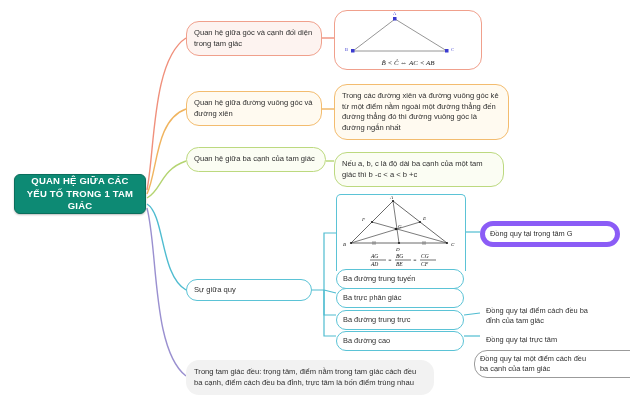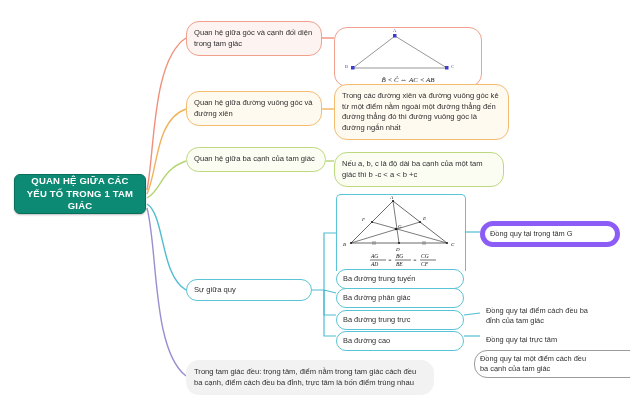--- a/index.html
+++ b/index.html
@@ -84,21 +84,20 @@
   #n-ba-canh    { left: 186px; top: 147px; width: 140px; }
   #n-dong-quy   { left: 186px; top: 279px; width: 126px; height: 22px; }
   #n-tam-giac-deu {
     left: 186px; top: 360px; width: 248px;
   }
 
   #c-goc-canh {
     left: 334px; top: 10px; width: 148px; height: 60px;
     border: 1px solid #f0a08c; background: #ffffff;
     display: block;
-    margin-top: 17px;
   }
   #c-vuong-xien {
     left: 334px; top: 84px; width: 175px;
   }
   #c-ba-canh {
     left: 334px; top: 152px; width: 170px;
   }
 
   
   .sub {
@@ -277,21 +276,21 @@
           <text x="84" y="71">CF</text>
         <line x1="83" y1="65" x2="99" y2="65" stroke="#111" stroke-width="0.6"></line>
       </g>
     </svg>
   </div>
 
   <div class="node box-cyan2" id="s-trungtuyen">
     <span class="node-text sub">Ba đường trung tuyến</span>
   </div>
   <div class="node box-cyan2" id="s-phangiac">
-    <span class="node-text sub">Ba đường phân giác</span>
+    <span class="node-text sub">Ba trực phân giác</span>
   </div>
   <div class="node box-cyan2" id="s-trungtruc">
     <span class="node-text sub">Ba đường trung trực</span>
   </div>
   <div class="node box-cyan2" id="s-cao">
     <span class="node-text sub">Ba đường cao</span>
   </div>
 
   <div class="node" id="r-trongtam">
     <span class="node-text plain">Đồng quy tại trọng tâm G</span>

